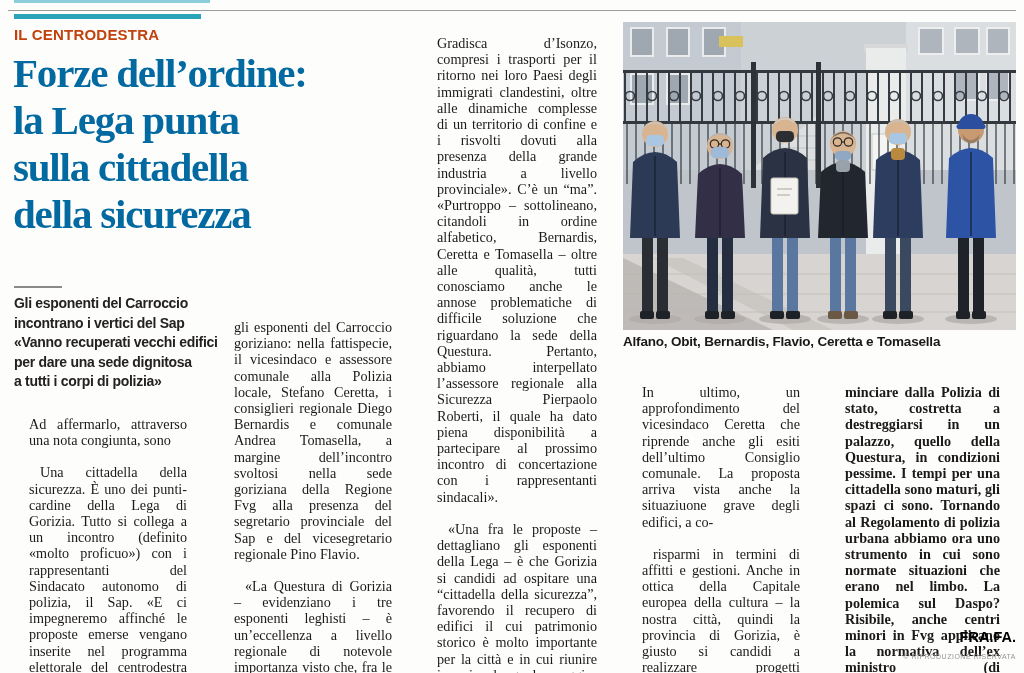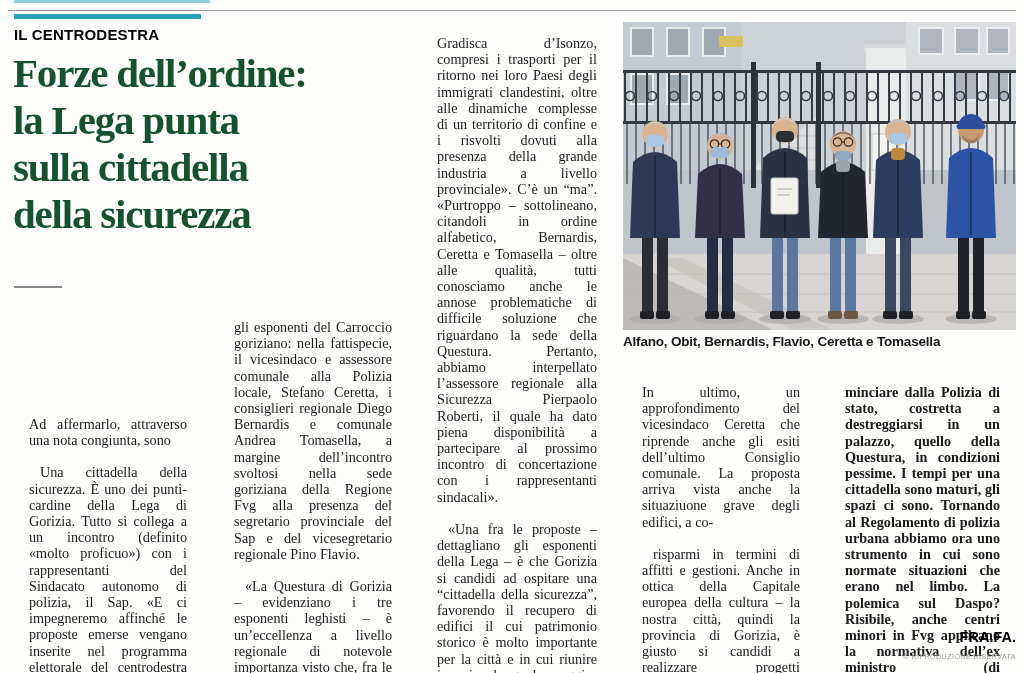--- a/index.html
+++ b/index.html
@@ -5,25 +5,25 @@
   html,body{margin:0;padding:0;background:#ffffff;}
   .page{position:relative;width:1024px;height:673px;background:#fdfdfc;
         font-family:"Liberation Serif", serif;color:#1d1b1a;overflow:hidden;}
 
   .top-sliver{position:absolute;left:14px;top:0;width:196px;height:3px;background:#8ccddb;}
   .top-rule{position:absolute;left:8px;top:10px;width:1008px;height:1px;background:#9c9c9c;}
   .teal-bar{position:absolute;left:14px;top:14px;width:187px;height:5px;background:#29a3b8;}
 
   .kicker{position:absolute;left:14px;top:26px;
           font-family:"Liberation Sans", sans-serif;font-weight:bold;font-size:15px;
-          letter-spacing:.2px;color:#000000;}
+          letter-spacing:.2px;color:#c2410c;}
 
   .headline{position:absolute;left:13px;top:50px;width:412px;
             font-family:"Liberation Serif", serif;font-weight:bold;
-            font-size:41px;line-height:47px;letter-spacing:-1.2px;color:#14532d;
+            font-size:41px;line-height:47px;letter-spacing:-1.2px;color:#0369a1;
             white-space:pre-line;}
 
   .sub-rule{position:absolute;left:14px;top:286px;width:48px;height:2px;background:#8a8a8a;}
 
   .subhead{position:absolute;left:14px;top:294px;width:215px;
            font-family:"Liberation Sans", sans-serif;font-weight:bold;
            font-size:14px;line-height:19.5px;letter-spacing:-.3px;color:#242120;
            white-space:pre-line;}
 
   .col{position:absolute;width:190px;font-size:14.2px;line-height:16.2px;color:#1c1a19;}
@@ -57,20 +57,25 @@
   <div class="top-rule"></div>
   <div class="teal-bar"></div>
 
   <div class="kicker">IL CENTRODESTRA</div>
   <h1 class="headline" style="margin:0;">Forze dell’ordine:
 la Lega punta
 sulla cittadella
 della sicurezza</h1>
 
   <div class="sub-rule"></div>
+  <div class="subhead">Gli esponenti del Carroccio
+incontrano i vertici del Sap
+«Vanno recuperati vecchi edifici
+per dare una sede dignitosa
+a tutti i corpi di polizia»</div>
 
   <div class="col" id="col1">
       <p class="para">Ad affermarlo, attraverso una nota congiunta, sono</p>
       <p class="para">Una cittadella della sicurezza. È uno dei punti-cardine della Lega di Gorizia. Tutto si collega a un incontro (definito «molto proficuo») con i rappresentanti del Sindacato autonomo di polizia, il Sap. «E ci impegneremo affinché le proposte emerse vengano inserite nel programma elettorale del centrodestra per le prossime elezioni comunali a Gorizia».</p>
     </div>
   <div class="col" id="col2">
       <p class="para">gli esponenti del Carroccio goriziano: nella fattispecie, il vicesindaco e assessore comunale alla Polizia locale, Stefano Ceretta, i consiglieri regionale Diego Bernardis e comunale Andrea Tomasella, a margine dell’incontro svoltosi nella sede goriziana della Regione Fvg alla presenza del segretario provinciale del Sap e del vicesegretario regionale Pino Flavio.</p>
       <p class="para">«La Questura di Gorizia – evidenziano i tre esponenti leghisti – è un’eccellenza a livello regionale di notevole importanza visto che, fra le altre attività, gestisce le questioni inerenti il Cpr (Centro per i rimpatri) di</p>
     </div>
   <div class="col" id="col3">

